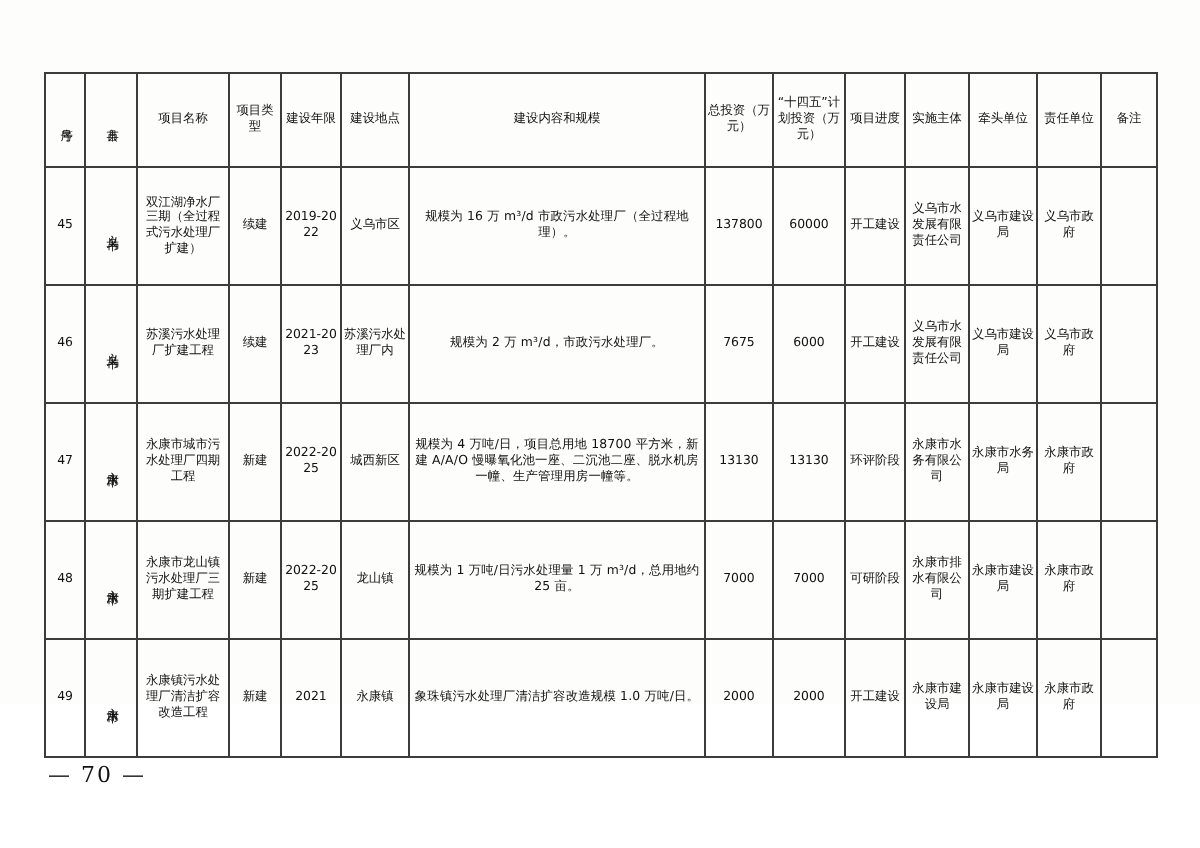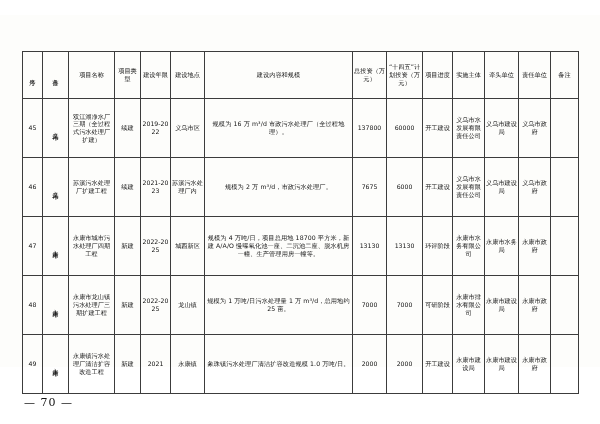--- a/index.html
+++ b/index.html
@@ -14,21 +14,20 @@
     color: #1a1a1a;
     position: relative;
     overflow: hidden;
   }
   .page {
     position: absolute;
     left: 0; top: 0;
     width: 600px;
     height: 352px;
     background: #fdfdfb;
-    margin-top: 15px;
   }
   .table-wrap {
     position: absolute;
     left: 22px;
     top: 36px;
     width: 556px;
   }
   table.sheet {
     border-collapse: collapse;
     width: 556px;

